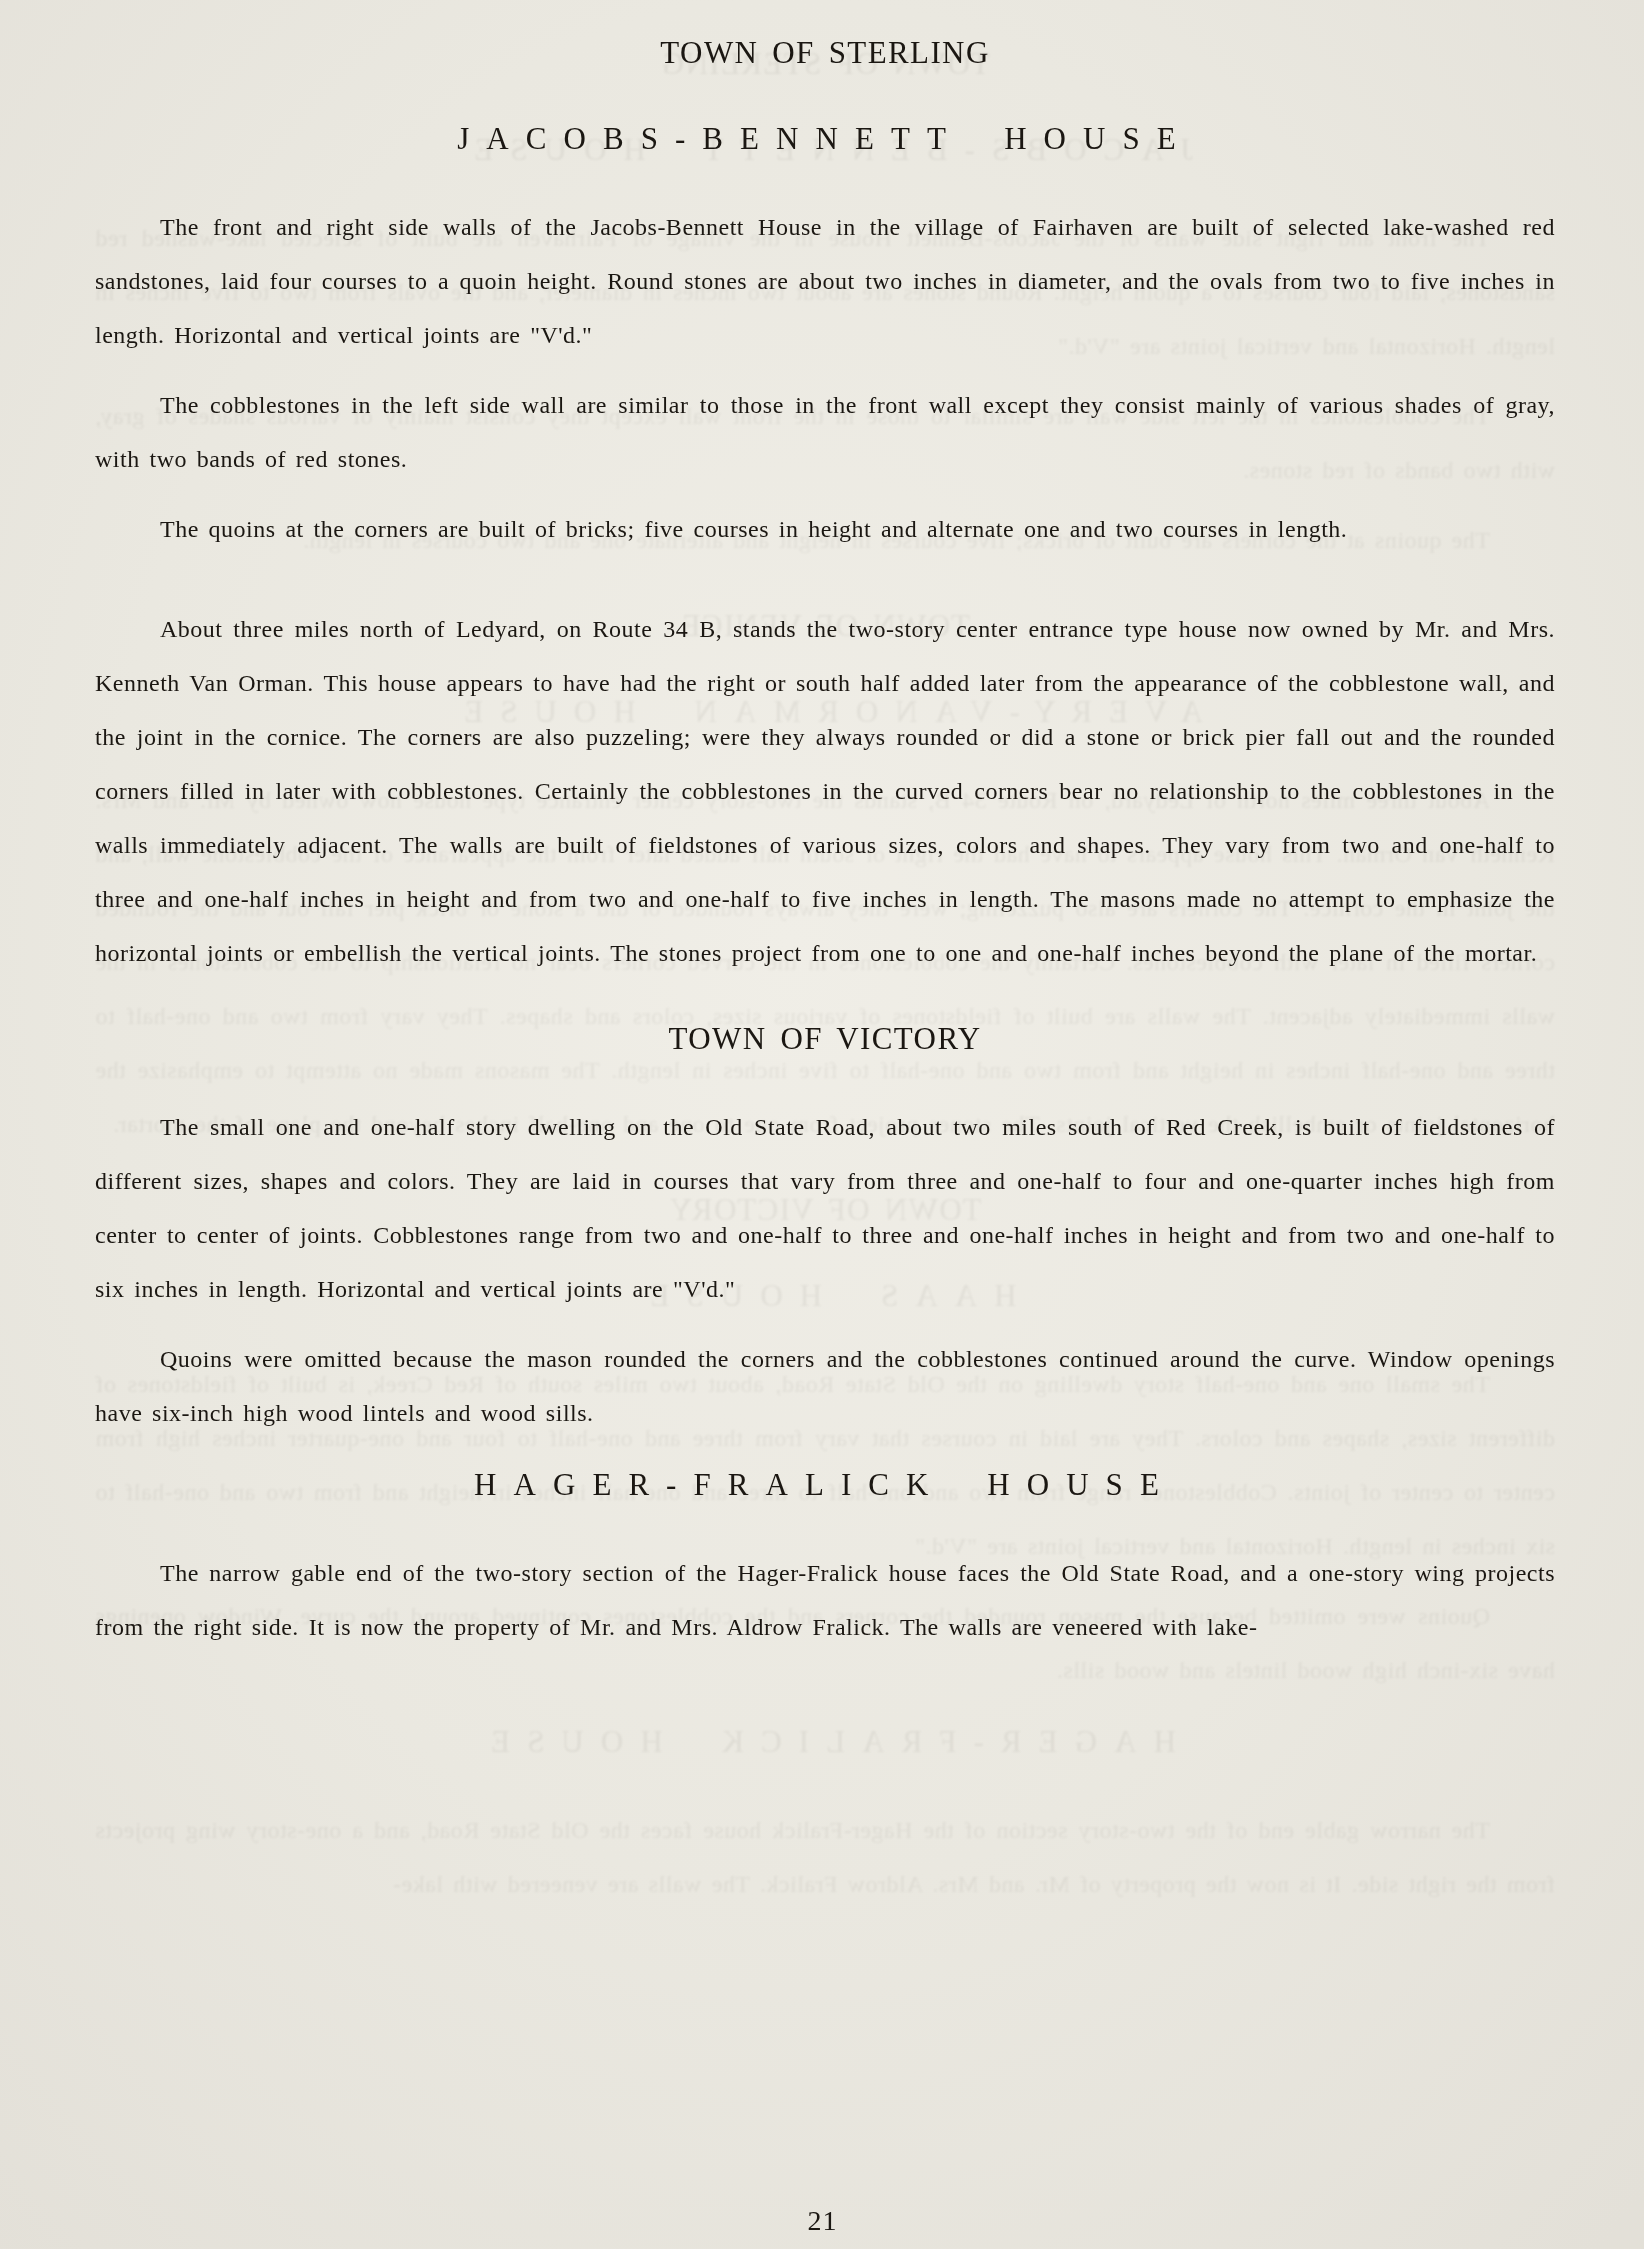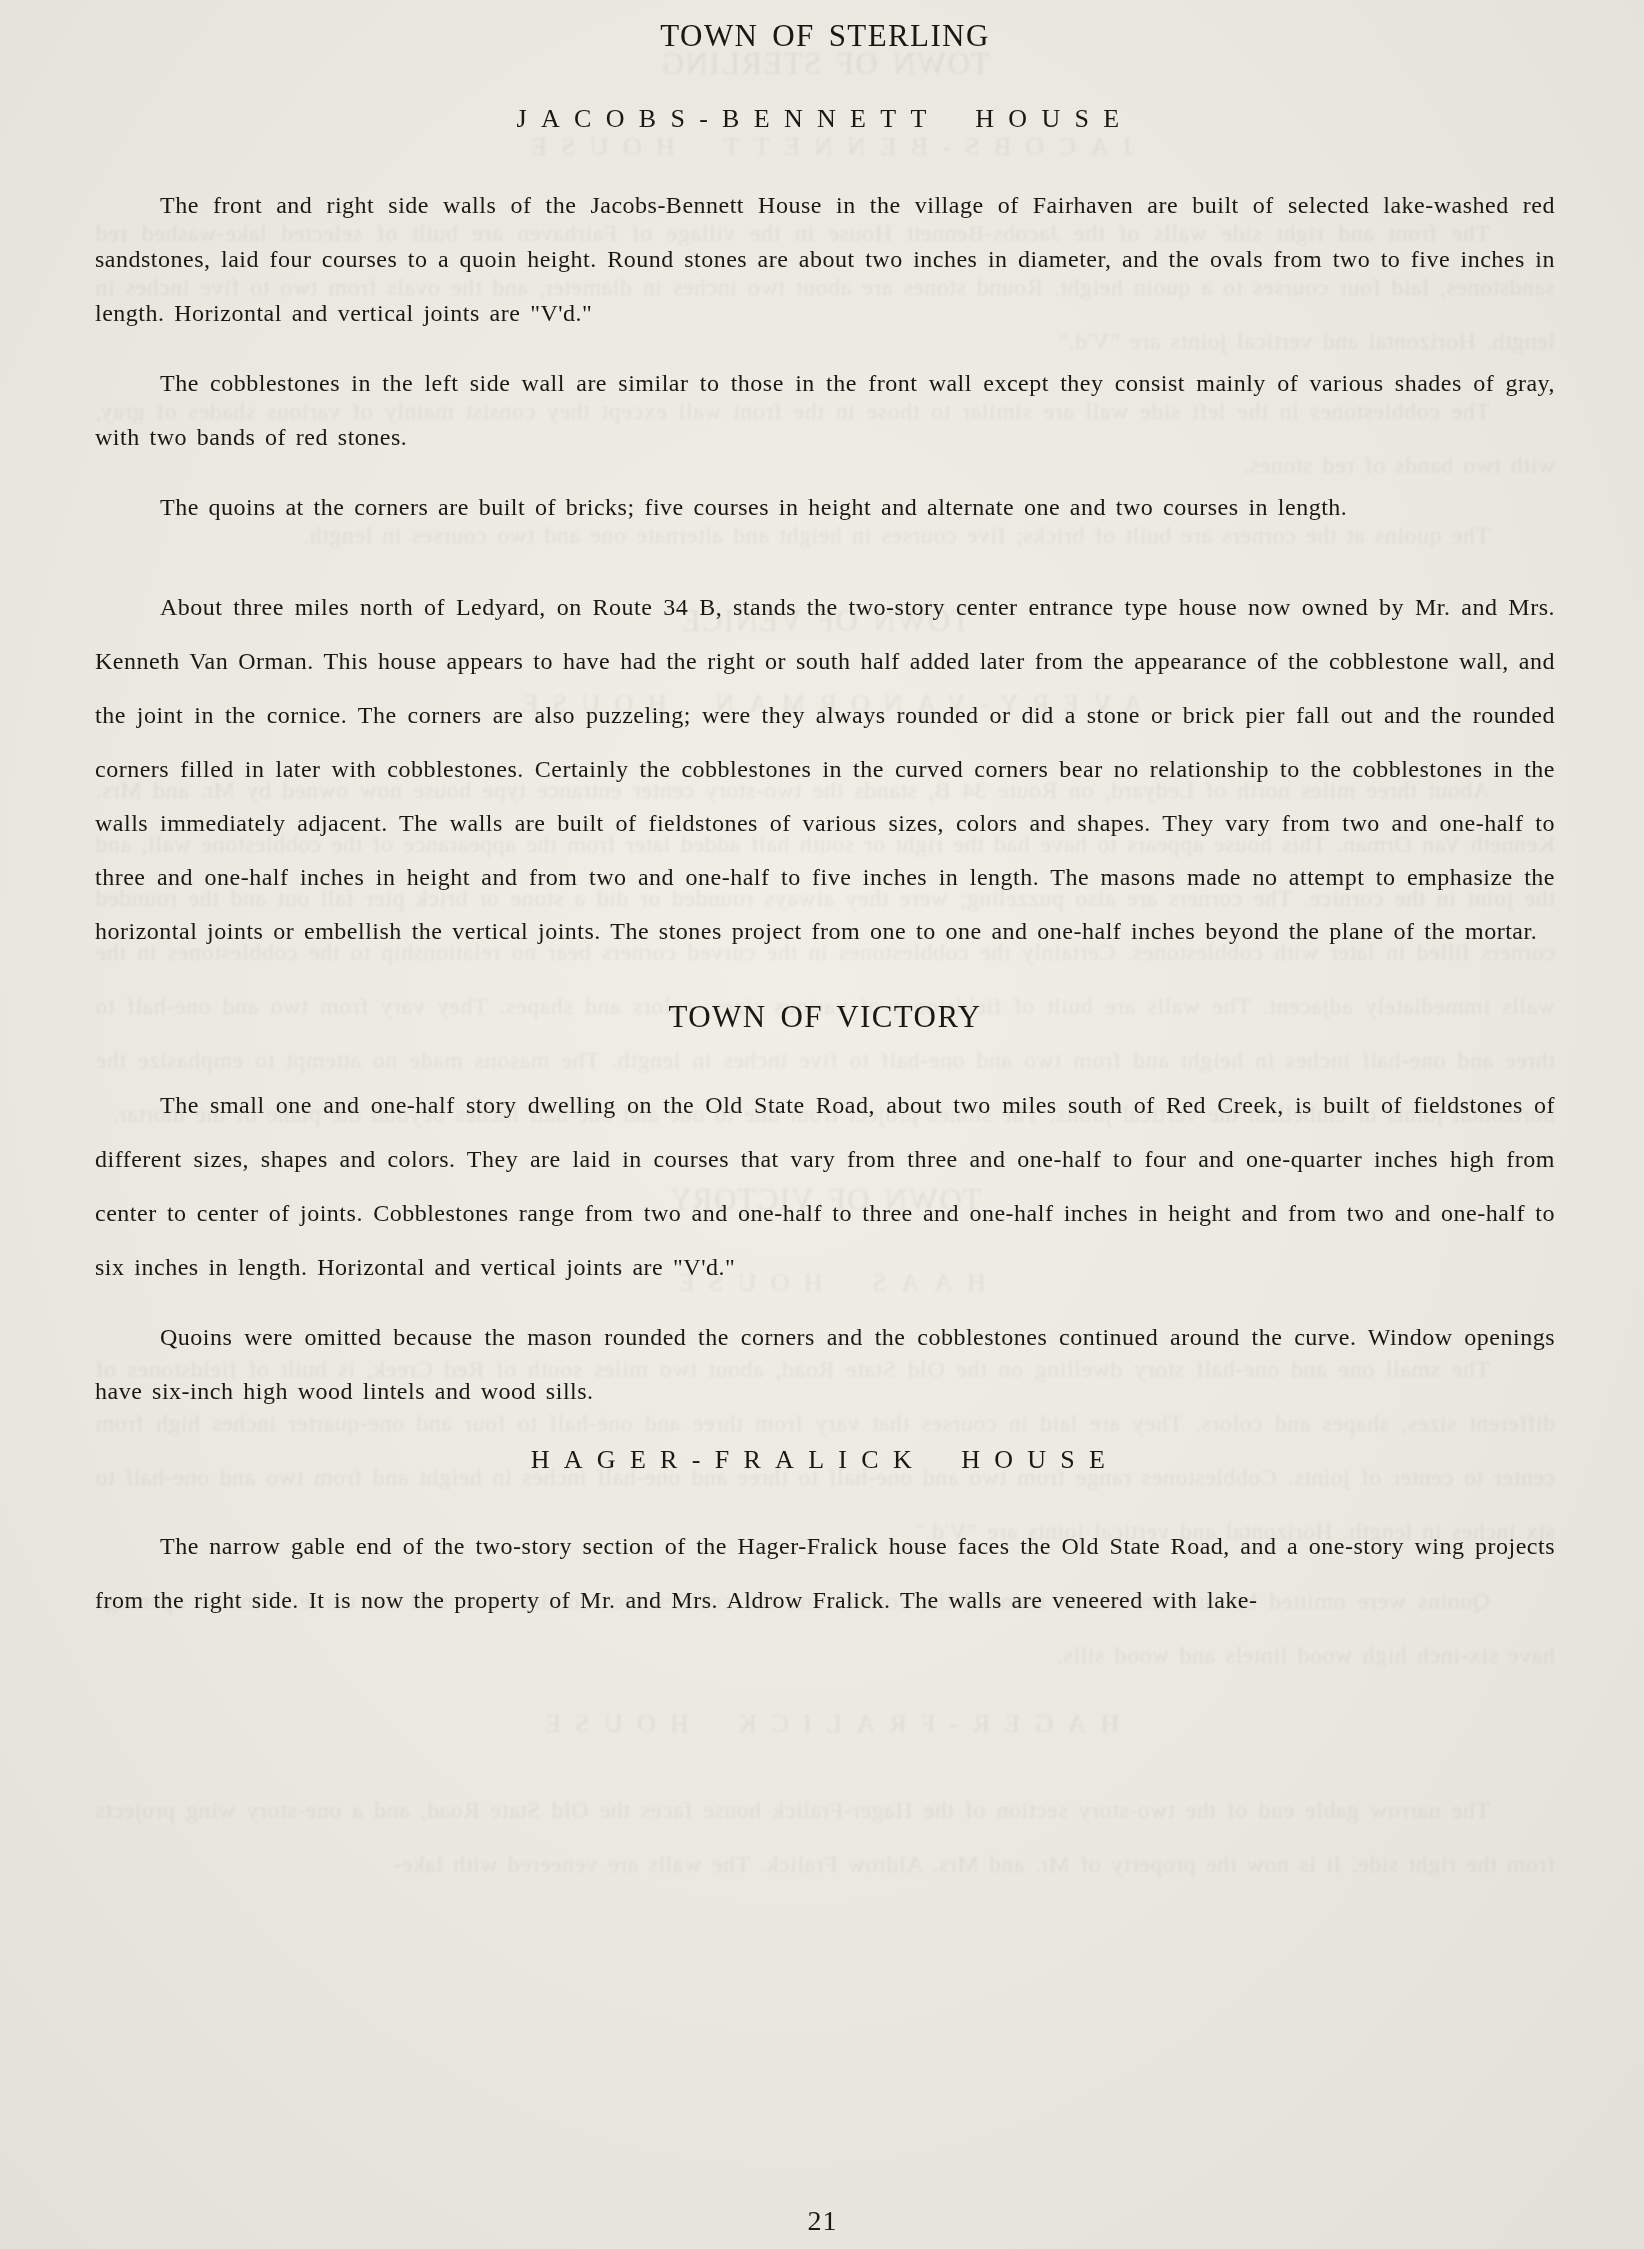--- a/index.html
+++ b/index.html
@@ -26,35 +26,35 @@
     transform: scaleX(-1);
     opacity: 0.07;
     filter: blur(1px);
     color: #3e3930;
     pointer-events: none;
     box-sizing: border-box;
   }
   .content {
     position: absolute;
     inset: 0;
-    padding: 20px 74px 0 79px;
+    padding: 37px 74px 0 79px;
     box-sizing: border-box;
   }
   h2.town {
     font-size: 31px;
     font-weight: normal;
     line-height: 1;
     text-align: center;
     letter-spacing: 1.4px;
     word-spacing: 4.8px;
     margin: 43px 0 0 0;
   }
   section:first-of-type h2.town { margin-top: 0; }
   h3.house {
-    font-size: 26px;
+    font-size: 31px;
     font-weight: normal;
     line-height: 1;
     text-align: center;
     letter-spacing: 0.55em;
     word-spacing: 0.55em;
     margin: 55px 0 0 0;
   }
   section.no-town h3.house { margin-top: 29px; }
   p.body-text {
     font-size: 24px;

